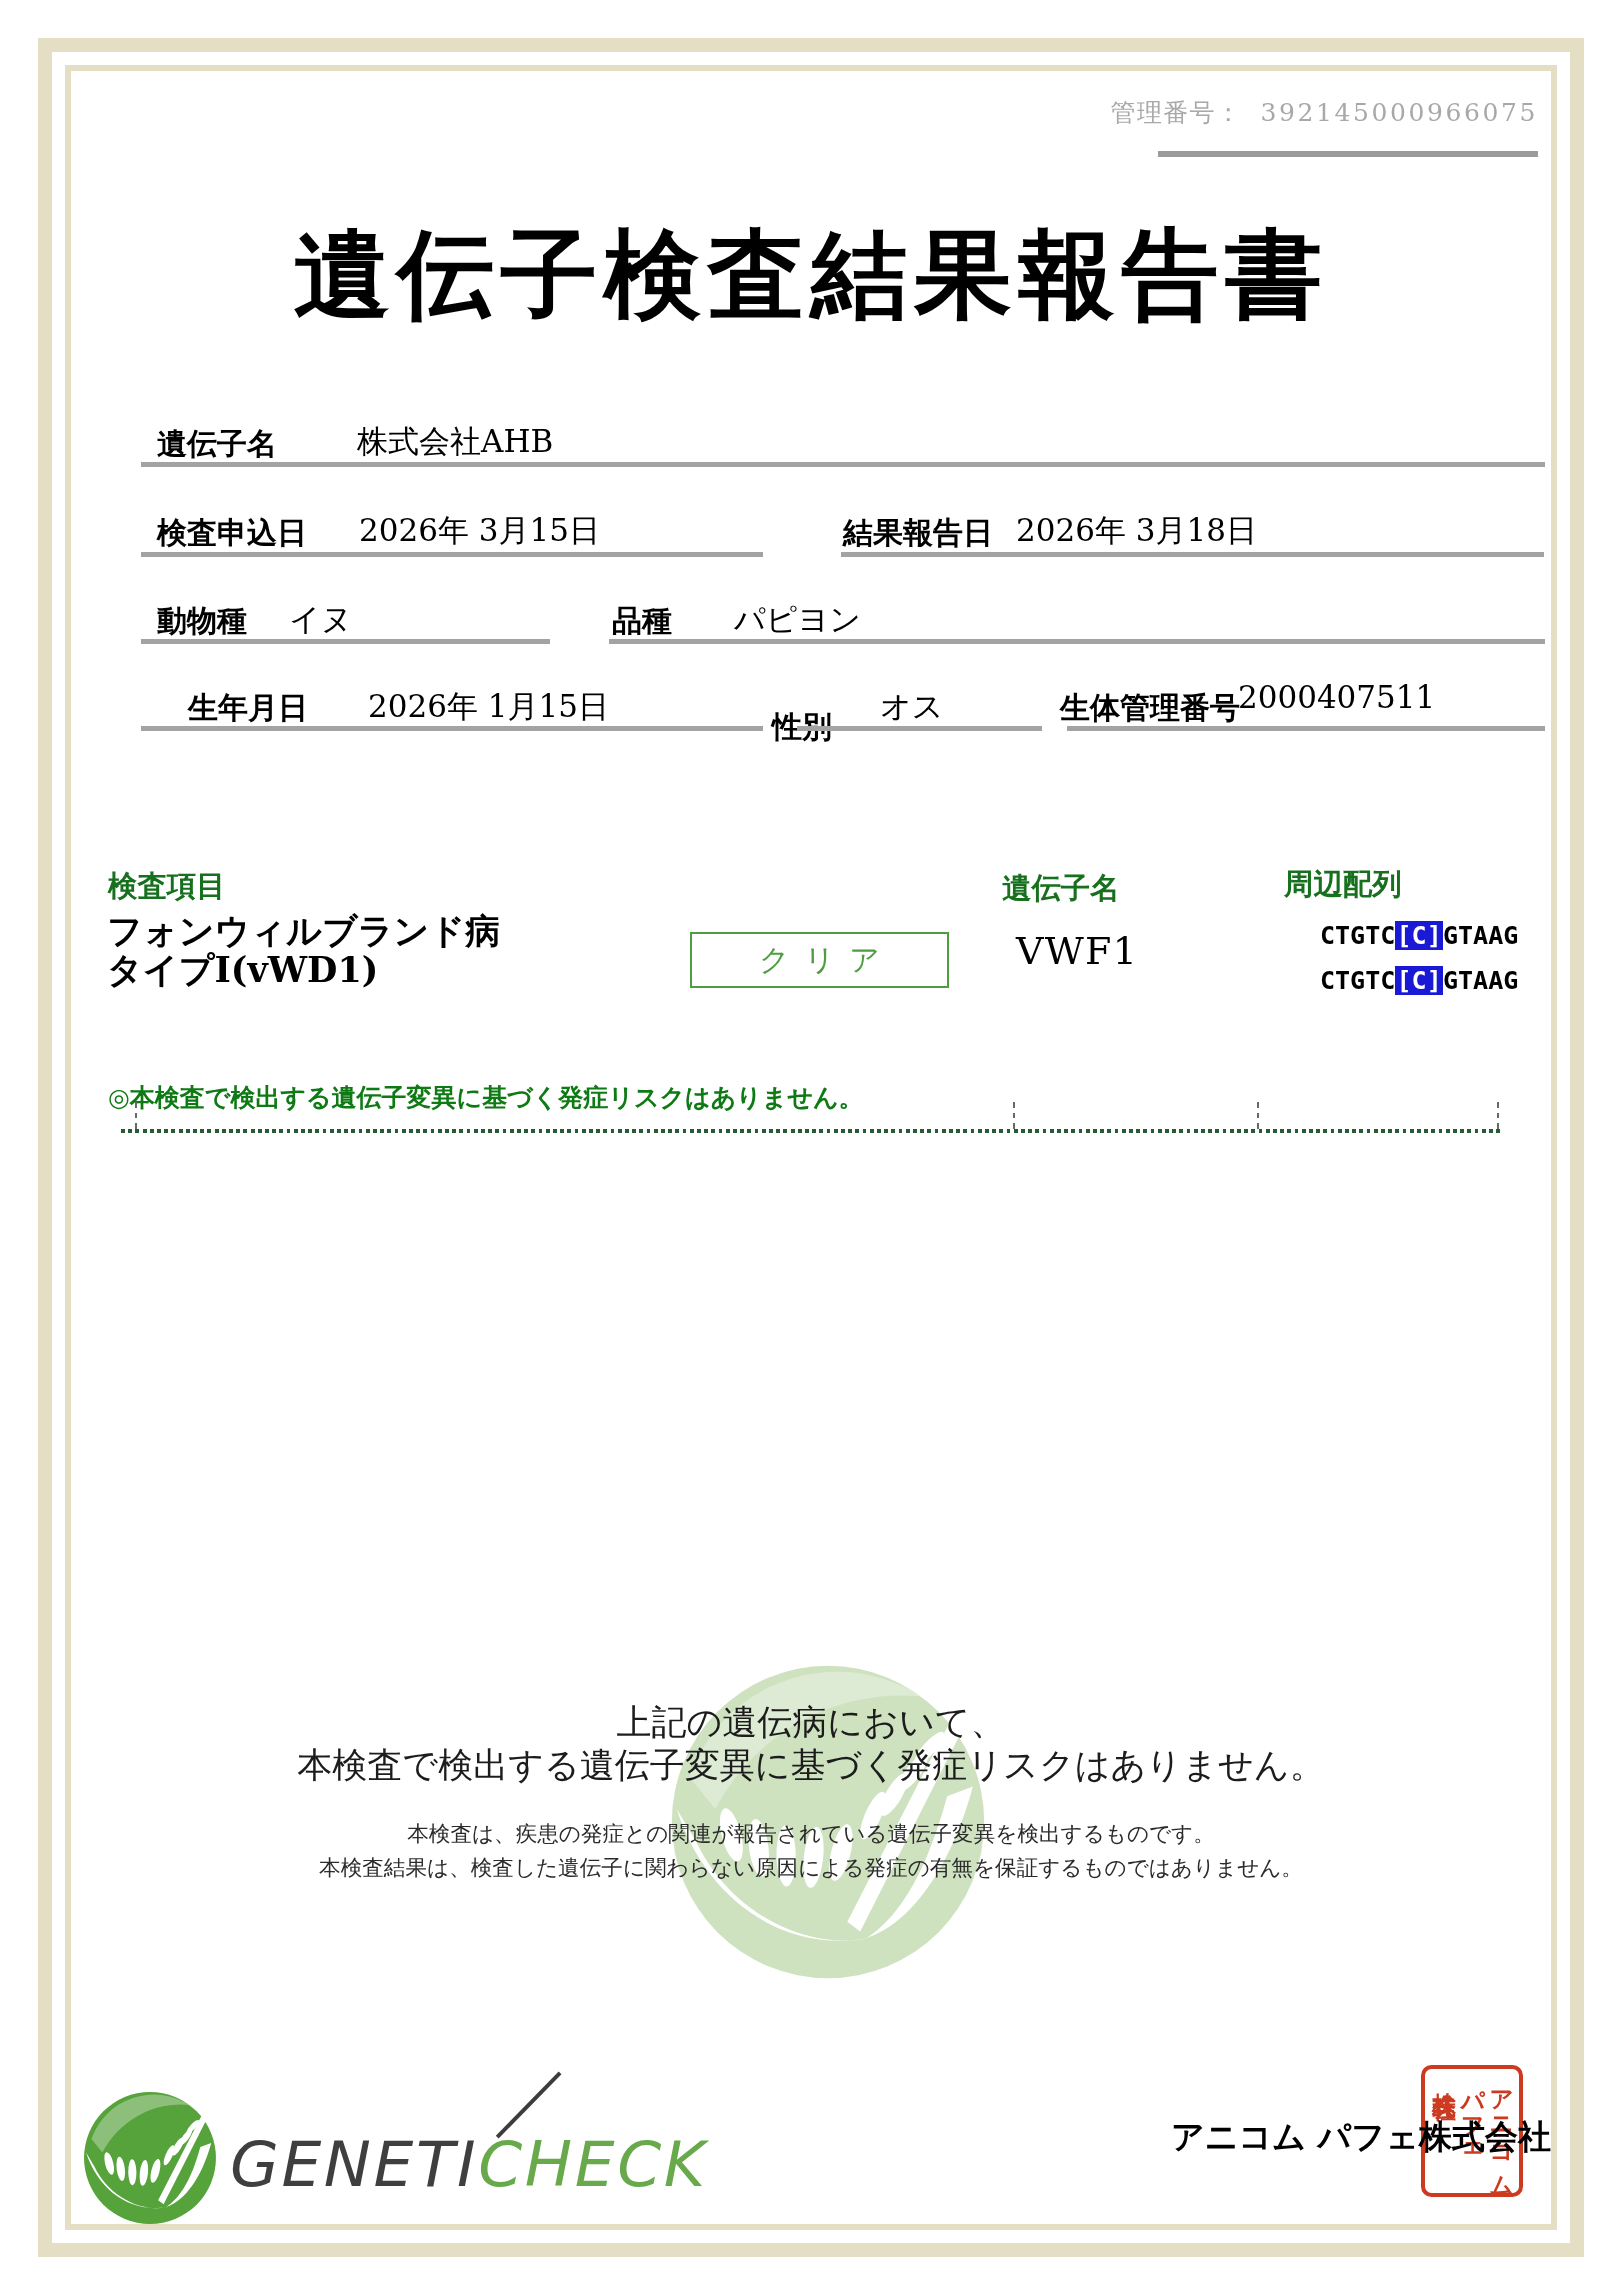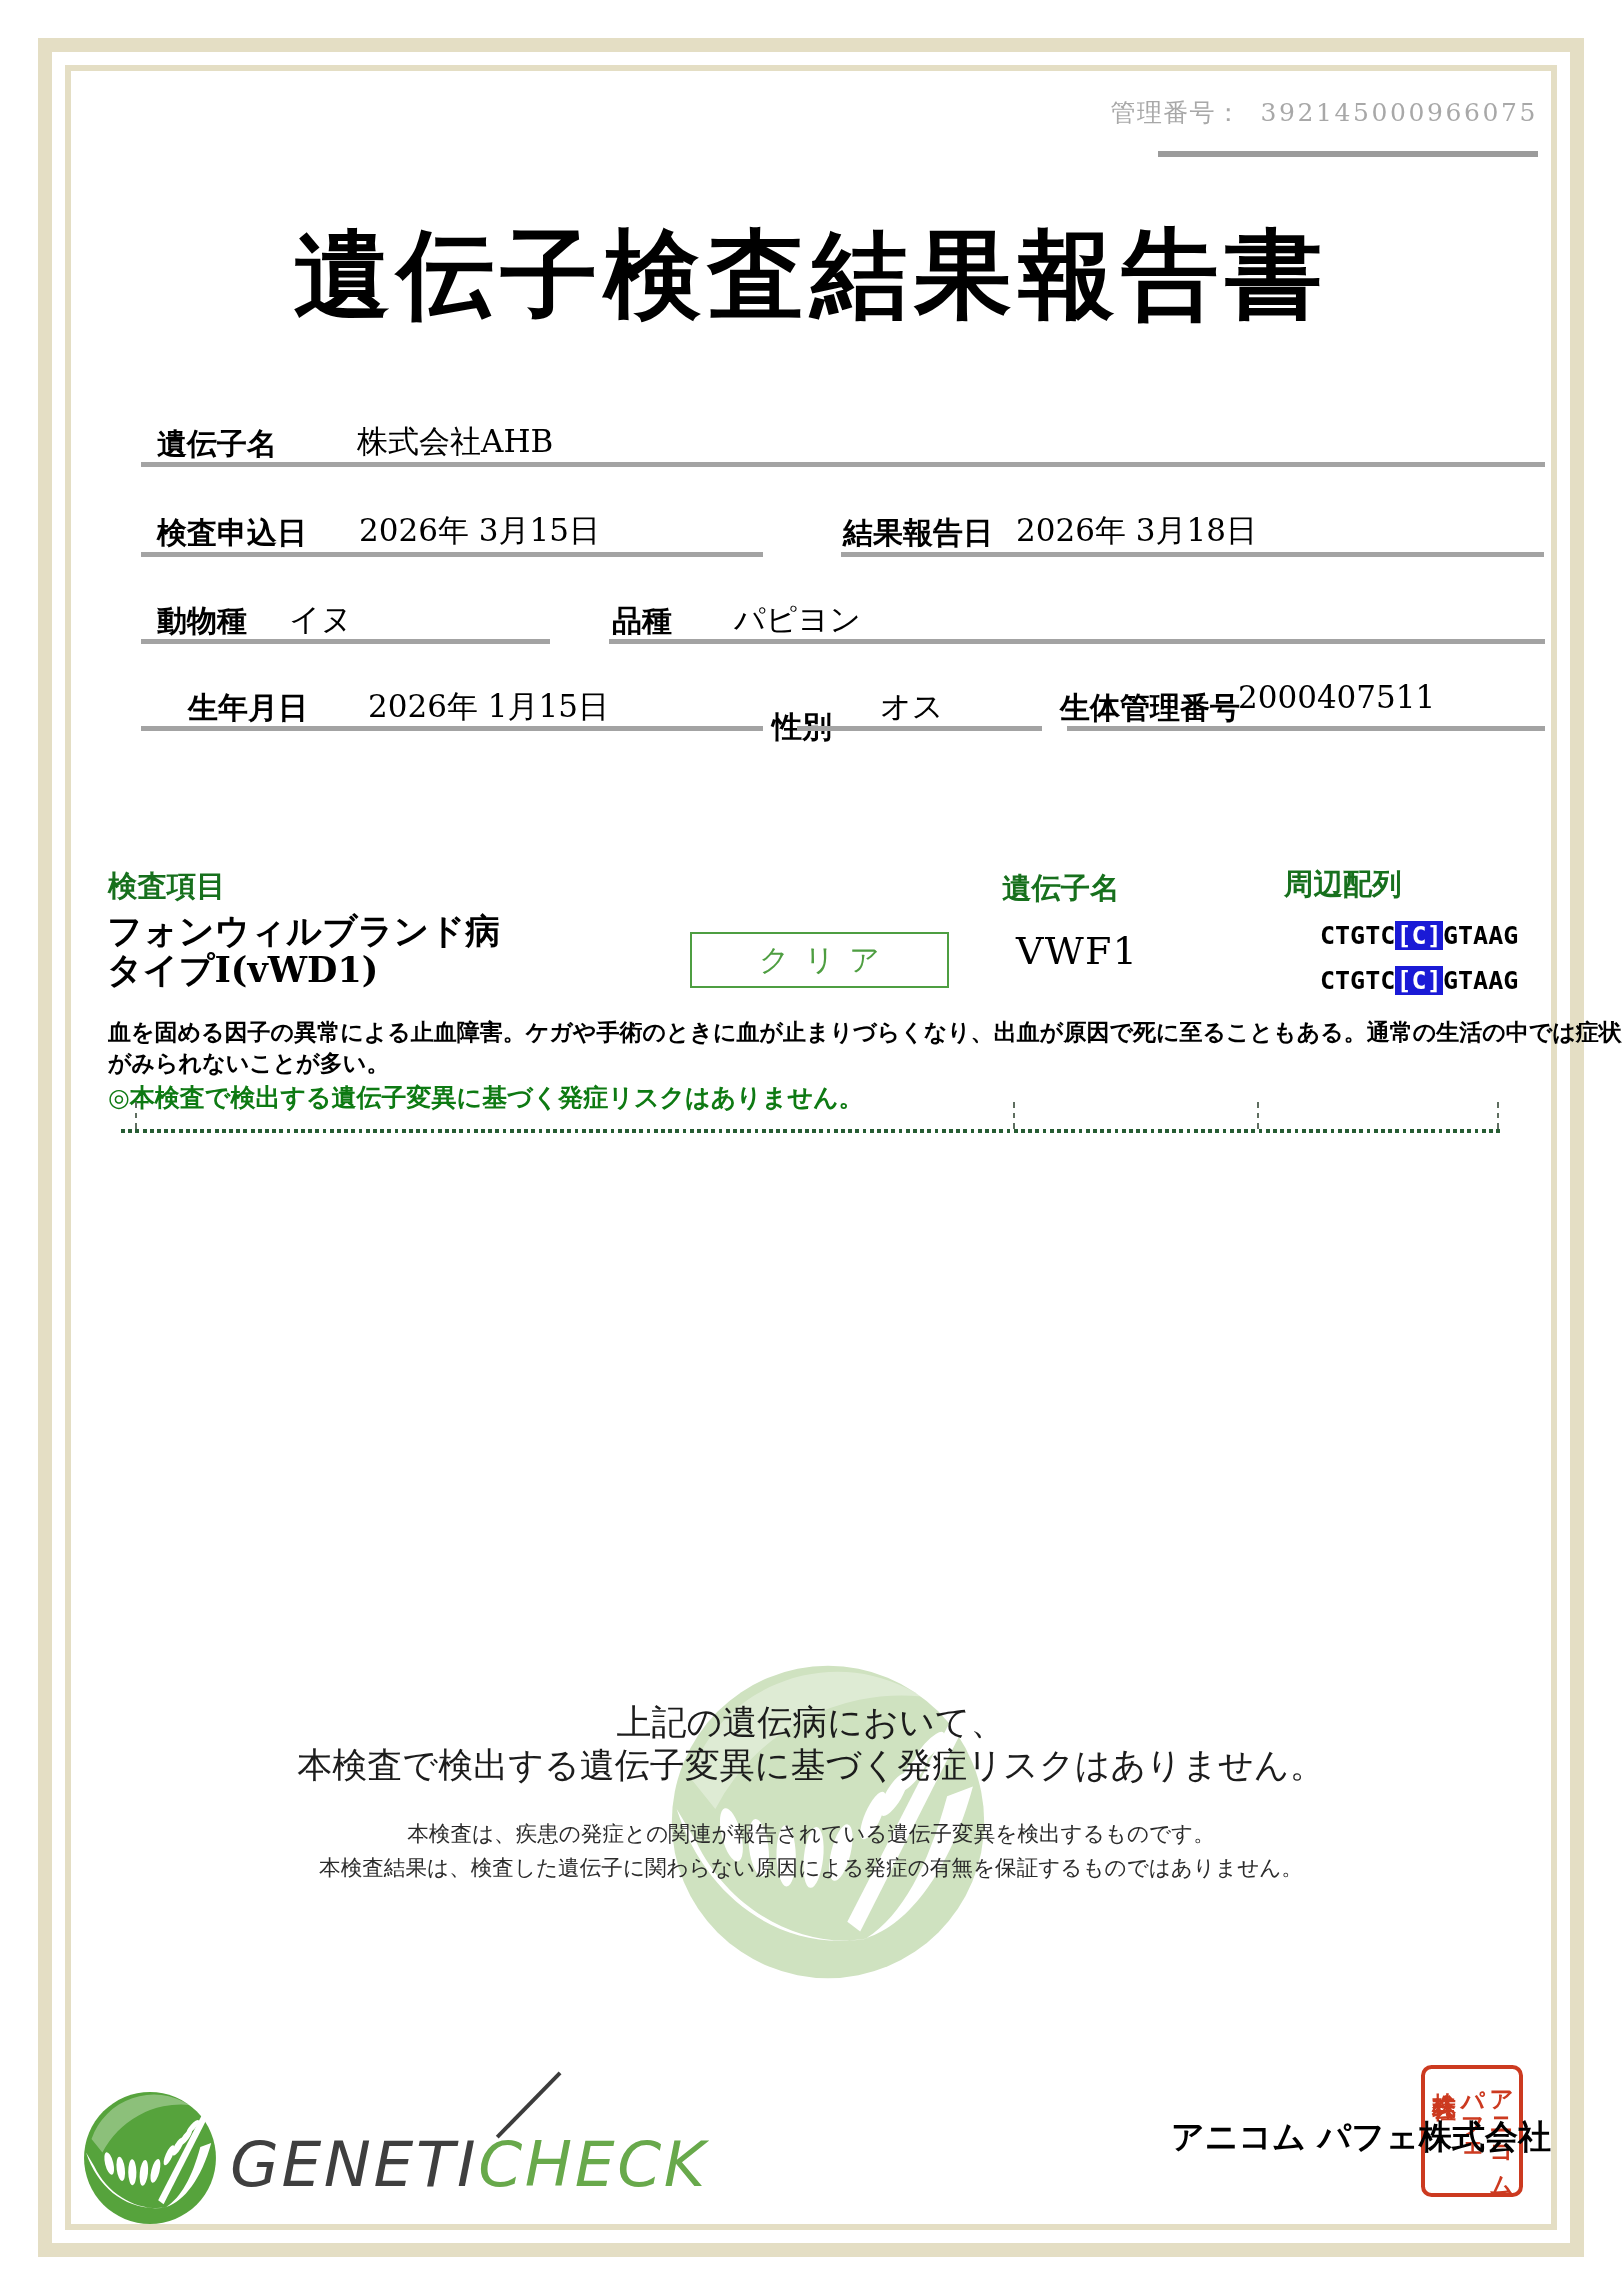--- a/index.html
+++ b/index.html
@@ -132,24 +132,20 @@
   </div>
   <div class="result-box abs">
     <span>クリア</span>
   </div>
   <div class="glabel abs" style="left:1002px;top:869px;">遺伝子名</div>
   <div class="gene-value abs" style="left:1016px;top:929px;">VWF1</div>
   <div class="glabel abs" style="left:1284px;top:865px;">周辺配列</div>
   <div class="seq abs" style="left:1284px;top:921px;"><span>CTGTC</span><span class="seq-var">[C]</span><span>GTAAG</span></div>
   <div class="seq abs" style="left:1284px;top:966px;"><span>CTGTC</span><span class="seq-var">[C]</span><span>GTAAG</span></div>
 
-  <div class="desc abs" style="left:108px;top:1016px;">
-    <div>血を固める因子の異常による止血障害。ケガや手術のときに血が止まりづらくなり、出血が原因で死に至ることもある。通常の生活の中では症状</div>
-    <div>がみられないことが多い。</div>
-  </div>
   <div class="note abs" style="left:108px;top:1081px;">◎本検査で検出する遺伝子変異に基づく発症リスクはありません。</div>
 
   <div class="dotline abs"></div>
   <div class="vtick abs" style="left:135px;"></div>
   <div class="vtick abs" style="left:1013px;"></div>
   <div class="vtick abs" style="left:1257px;"></div>
   <div class="vtick abs" style="left:1497px;"></div>
 
   <div class="sum1 abs ztext">上記の遺伝病において、</div>
   <div class="sum2 abs ztext">本検査で検出する遺伝子変異に基づく発症リスクはありません。</div>

